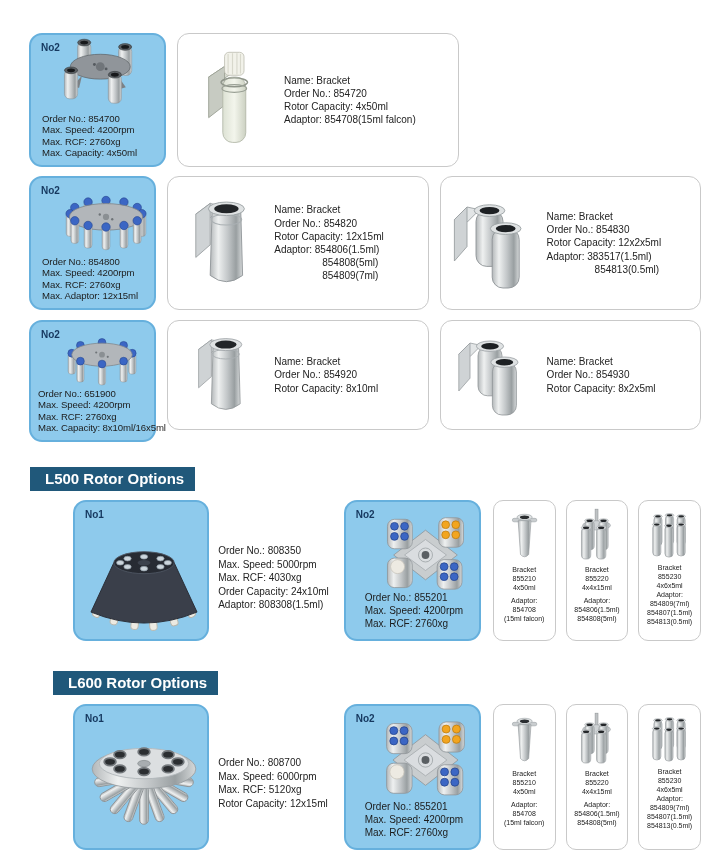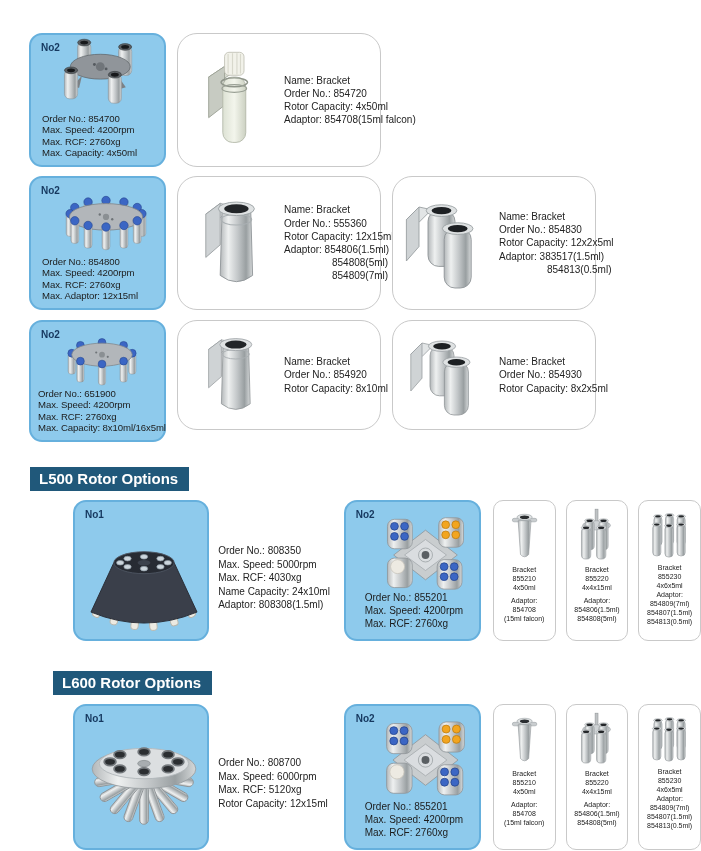--- a/index.html
+++ b/index.html
@@ -19,32 +19,32 @@
   .badge { position:absolute; top:7px; left:10px; font-size:10px; font-weight:bold; color:#16385f; }
   .specs { position:absolute; left:11px; bottom:7px; font-size:9.6px; line-height:11.2px;
            color:#1c1c1c; letter-spacing:-0.1px; white-space:nowrap; }
   .specs.tightL { left:7px; }
   .rimg { position:absolute; }
   .pos-r1 { top:1px; right:5px; width:116px; }
   .pos-r2 { top:3px; left:13px; width:124px; }
   .pos-r3 { top:1px; left:12px; width:118px; }
 
   
-  .bracket-box { width:204px; background:#fff; border:1px solid #c9c9c9; border-radius:20px;
+  .bracket-box { width:282px; background:#fff; border:1px solid #c9c9c9; border-radius:12px;
                  display:flex; align-items:center; }
   .h110 { height:110px; }
   .bb-img { flex:0 0 106px; display:flex; justify-content:center; }
   .bb-text { font-size:10px; line-height:13.2px; color:#232323; white-space:nowrap; }
   .ind48 { padding-left:48px; }
   .note-box { justify-content:center; }
   .note-text { font-size:10px; color:#232323; }
 
   
   .sec-header { display:inline-block; background:#20587a; color:#fff; font-size:15px;
-                font-weight:bold; padding:3px 11px 4px 9px; margin:16px 0 9px 1px; }
+                font-weight:bold; padding:3px 11px 4px 15px; margin:16px 0 9px 1px; }
   .sec-header.second { margin-top:30px;margin-left:24px; }
 
   
   .big-row { display:flex; align-items:flex-start;margin-left:44px; }
   .no1-card { position:relative; width:139px; background:#8ecaec; border:2px solid #66b0dd;
               border-radius:13px; }
   .h141 { height:141px; } .h146 { height:146px; }
   .no1-info { width:118px; margin-left:9px; font-size:10px; line-height:13.5px; color:#232323;
               white-space:nowrap; }
   .pt44 { padding-top:44px; } .pt52 { padding-top:52px; }
@@ -346,21 +346,21 @@
       </div>
     </div>
     <div class="bracket-box h134">
       <div class="bb-img">
         <svg height="108" viewBox="0 0 80 120">
             <use href="#bracket-open"></use>
           </svg>
       </div>
       <div class="bb-text">
         <div>Name: Bracket</div>
-        <div>Order No.: 555360</div>
+        <div>Order No.: 854820</div>
         <div>Rotor Capacity: 12x15ml</div>
         <div>Adaptor: 854806(1.5ml)</div>
         <div class="ind48">854808(5ml)</div>
         <div class="ind48">854809(7ml)</div>
       </div>
     </div>
     <div class="bracket-box h134">
       <div class="bb-img">
         <svg height="108" viewBox="0 0 100 120">
             <use href="#bracket-double"></use>
@@ -422,21 +422,21 @@
     <div class="no1-card h141">
       <div class="badge">No1</div>
       <svg class="rimg" style="left:5px;top:24px;" width="128" height="110" viewBox="0 0 140 120">
           <use href="#l500-no1"></use>
         </svg>
     </div>
     <div class="no1-info pt44">
       <div>Order No.: 808350</div>
       <div>Max. Speed: 5000rpm</div>
       <div>Max. RCF: 4030xg</div>
-      <div>Name Capacity: 24x10ml</div>
+      <div>Order Capacity: 24x10ml</div>
       <div>Adaptor: 808308(1.5ml)</div>
     </div>
     <div class="no2-card h141">
       <div class="badge">No2</div>
       <svg class="no2-img" height="90" viewBox="0 0 130 116">
           <use href="#no2-rotor"></use>
         </svg>
       <div class="no2-specs">
         <div>Order No.: 855201</div>
         <div>Max. Speed: 4200rpm</div>

